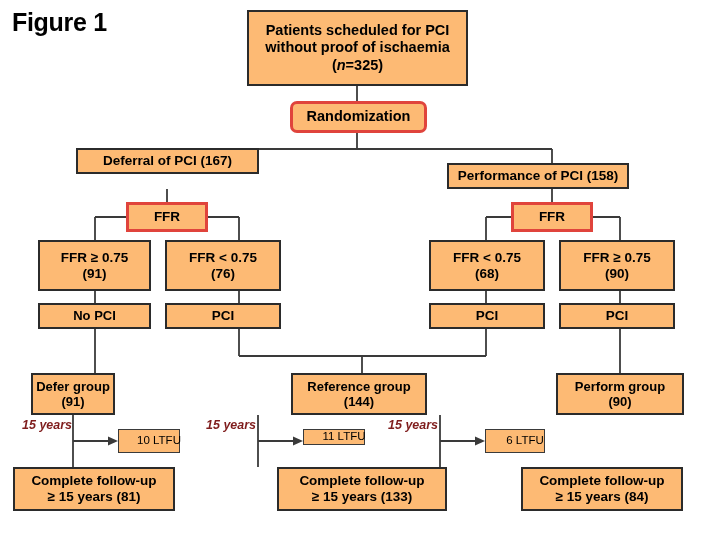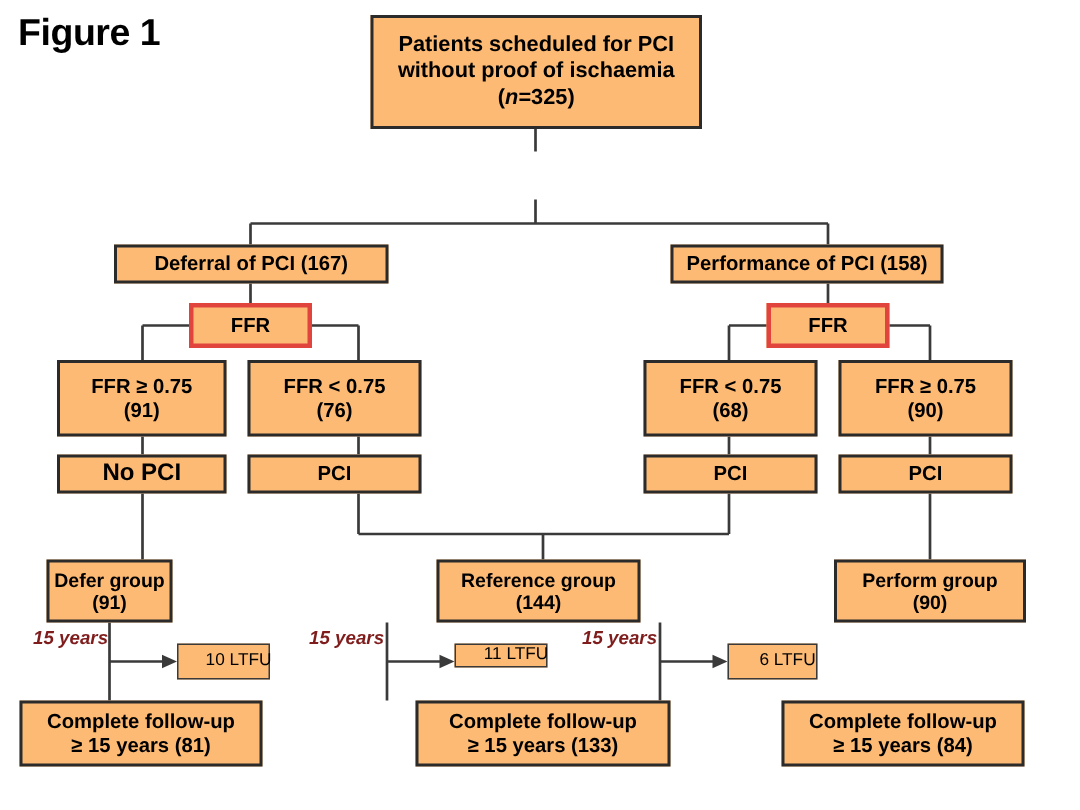--- a/index.html
+++ b/index.html
@@ -139,22 +139,25 @@
   </svg>
 
   <div class="figure-title">Figure 1</div>
 
   <div class="node" style="left:247px; top:10px; width:221px; height:76px; font-size:14.5px;">
     <span class="ln">Patients scheduled for PCI</span>
     <span class="ln">without proof of ischaemia</span>
     <span class="ln"><span>(</span><span class="ital">n</span><span>=325)</span></span>
   </div>
 
-
-  <div class="node" style="left:76px; top:163px; width:183px; height:26px; font-size:13.5px;">
+  <div class="node red rounded" style="left:290px; top:101px; width:137px; height:32px; font-size:14.5px;">
+    <span class="ln">Randomization</span>
+  </div>
+
+  <div class="node" style="left:76px; top:148px; width:183px; height:26px; font-size:13.5px;">
     <span class="ln">Deferral of PCI (167)</span>
   </div>
   <div class="node" style="left:447px; top:163px; width:182px; height:26px; font-size:13.5px;">
     <span class="ln">Performance of PCI (158)</span>
   </div>
 
   <div class="node red" style="left:126px; top:202px; width:82px; height:30px; font-size:13.5px;">
     <span class="ln">FFR</span>
   </div>
   <div class="node red" style="left:511px; top:202px; width:82px; height:30px; font-size:13.5px;">
@@ -171,21 +174,21 @@
   </div>
   <div class="node" style="left:429px; top:240px; width:116px; height:51px; font-size:13.5px;">
     <span class="ln">FFR &lt; 0.75</span>
     <span class="ln">(68)</span>
   </div>
   <div class="node" style="left:559px; top:240px; width:116px; height:51px; font-size:13.5px;">
     <span class="ln">FFR ≥ 0.75</span>
     <span class="ln">(90)</span>
   </div>
 
-  <div class="node" style="left:38px; top:303px; width:113px; height:26px; font-size:16px;text-align:center;">
+  <div class="node" style="left:38px; top:303px; width:113px; height:26px; font-size:13px;text-align:center;">
     <span class="ln">No PCI</span>
   </div>
   <div class="node" style="left:165px; top:303px; width:116px; height:26px; font-size:13.5px;">
     <span class="ln">PCI</span>
   </div>
   <div class="node" style="left:429px; top:303px; width:116px; height:26px; font-size:13.5px;">
     <span class="ln">PCI</span>
   </div>
   <div class="node" style="left:559px; top:303px; width:116px; height:26px; font-size:13.5px;">
     <span class="ln">PCI</span>

